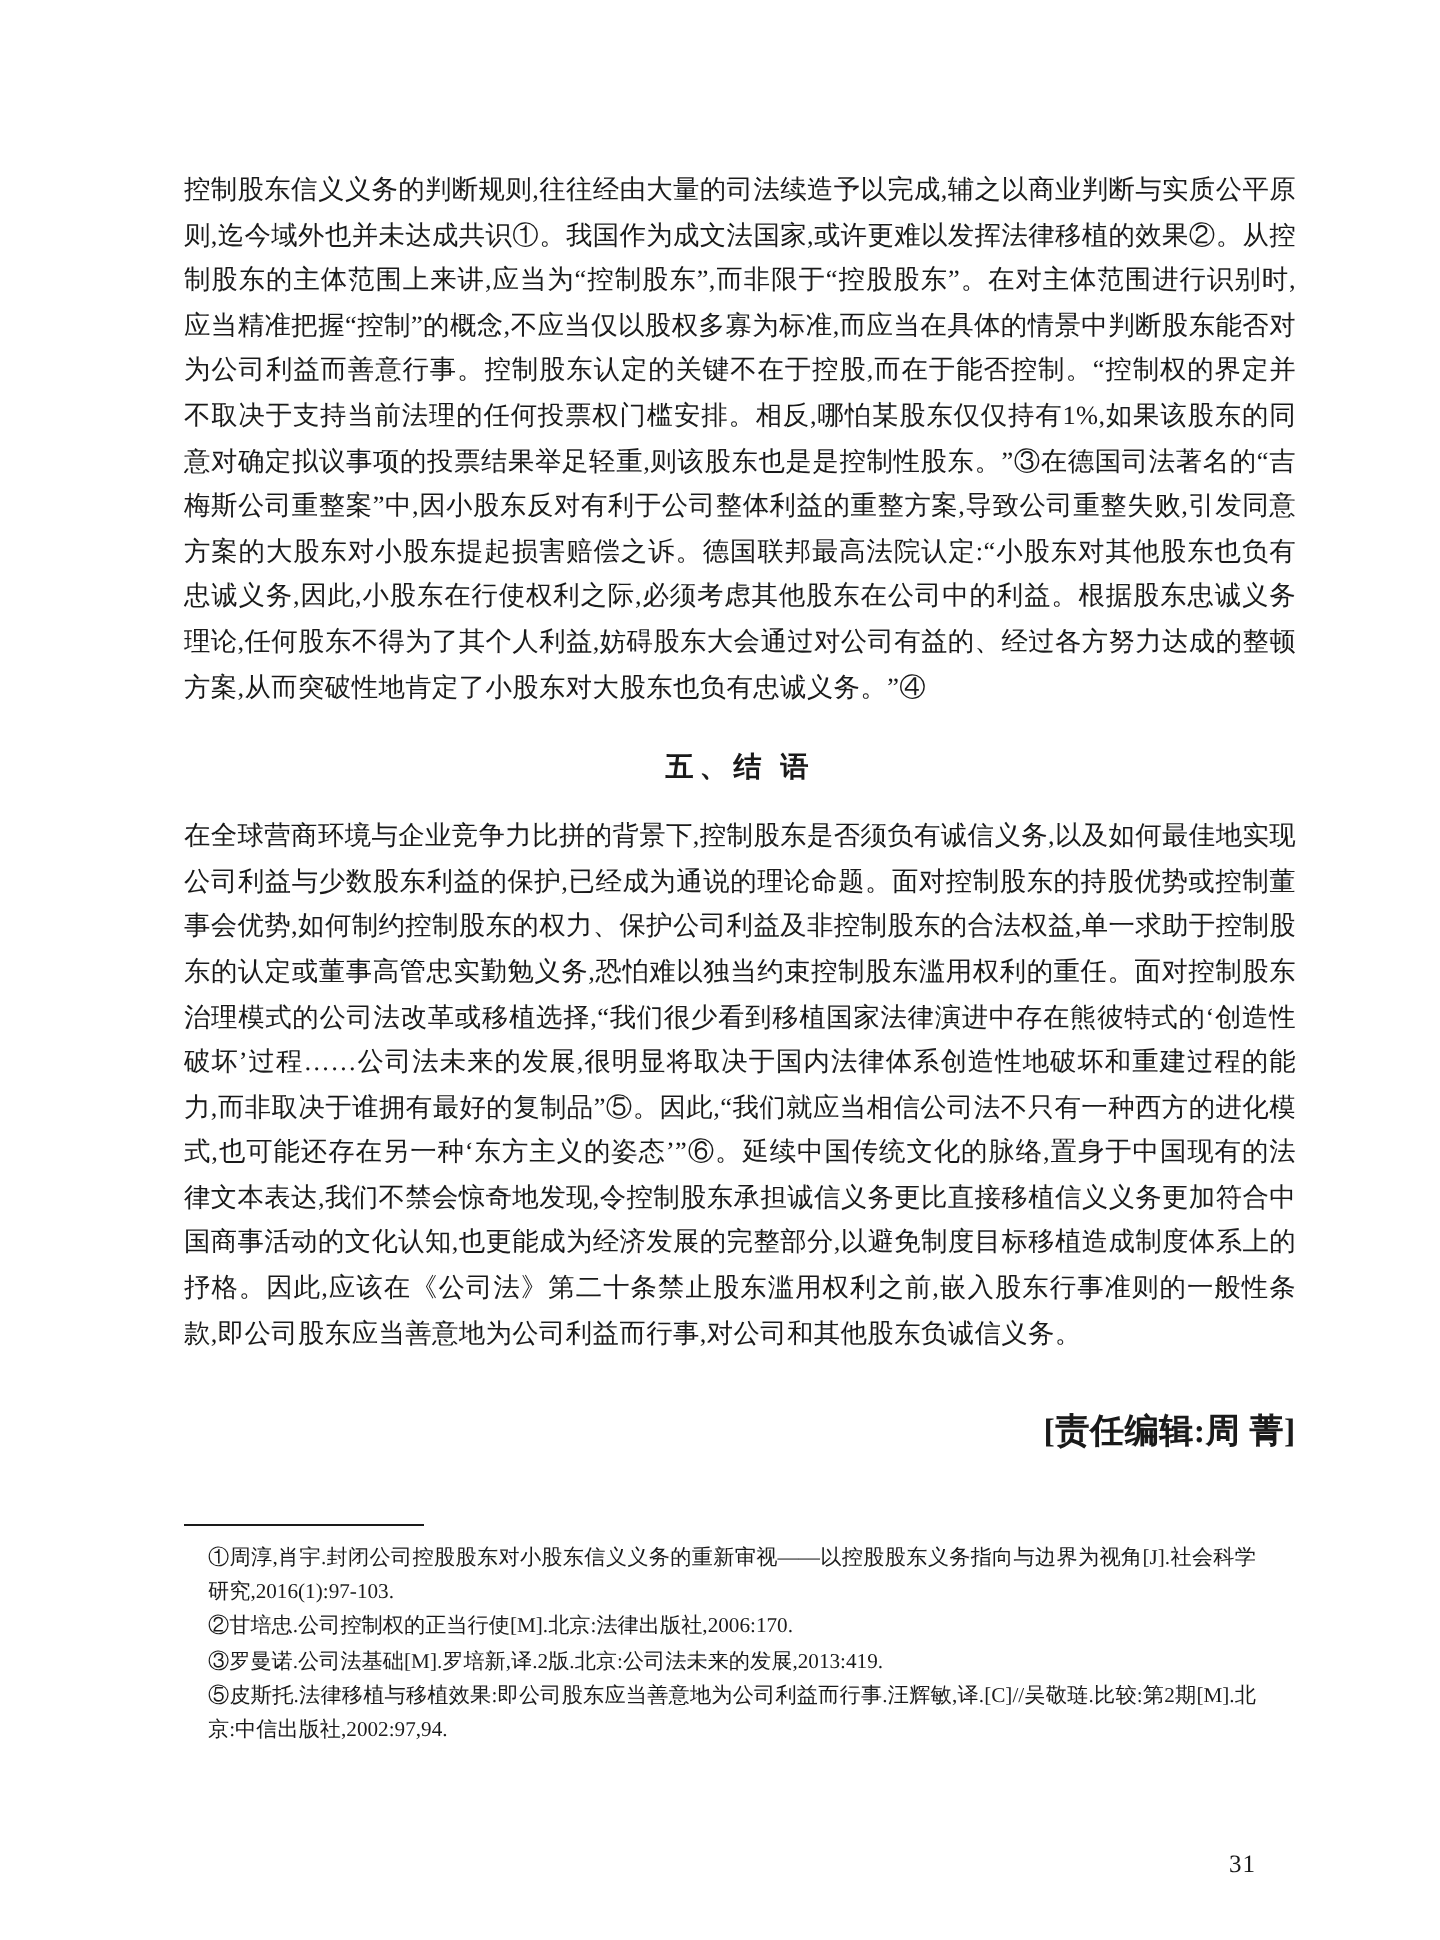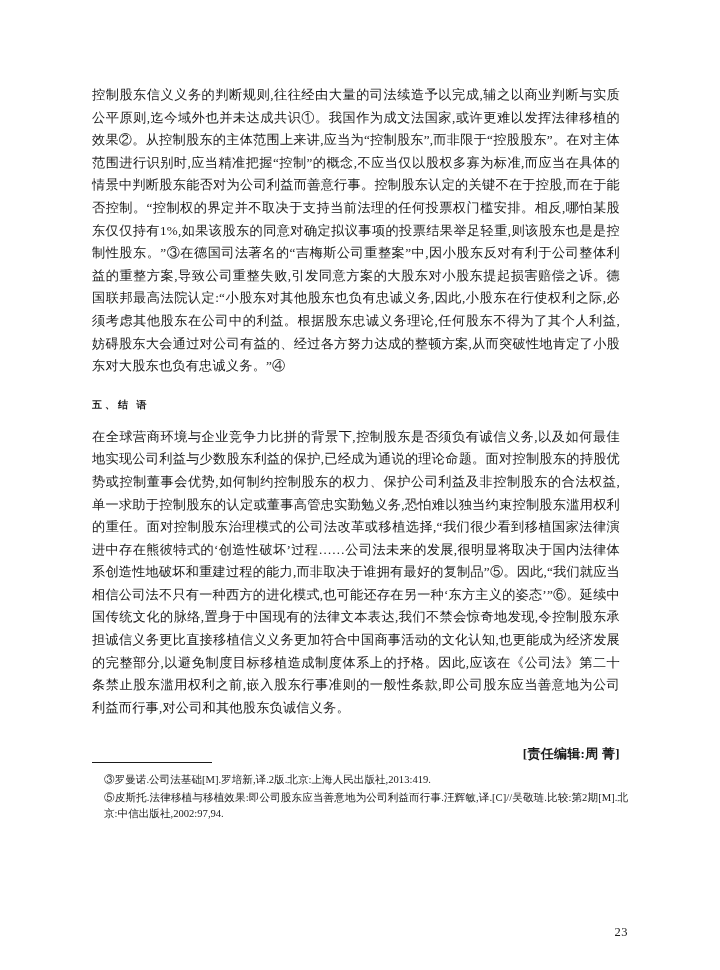--- a/index.html
+++ b/index.html
@@ -12,46 +12,47 @@
     background: #ffffff;
     font-family: "Liberation Serif", "DejaVu Serif", serif;
     color: #1a1a1a;
     overflow: hidden;
   }
   .page {
     position: relative;
     width: 720px;
     height: 970px;
     box-sizing: border-box;
-    padding: 84px 100px 0 92px;
+    padding: 84px 72px 0 92px;
   }
   .body-text {
     font-size: 13.2px;
     line-height: 22.6px;
     text-align: justify;
     text-justify: inter-ideograph;
     letter-spacing: 0.2px;
   }
   .body-text p {
     margin: 0;
     text-indent: 0;
   }
   .indent2 {
     text-indent: 2em;
   }
   .section-title {
-    font-size: 10px;
+    text-align: center;
+    font-size: 14px;
     font-weight: bold;
     letter-spacing: 3px;
     margin: 20px 0 14px 0;
     font-family: "Liberation Serif", "DejaVu Serif", serif;
   }
   .editor-line {
     text-align: right;
-    font-size: 13px;
+    font-size: 17px;
     font-weight: bold;
     margin-top: 26px;
     letter-spacing: 0.3px;
   }
   .notes-wrap {
     position: absolute;
     left: 92px;
     right: 92px;
     top: 762px;
   }
@@ -93,19 +94,21 @@
   <div class="section-title">五、结  语</div>
 
   <div class="body-text">
     <p class="indent2">在全球营商环境与企业竞争力比拼的背景下,控制股东是否须负有诚信义务,以及如何最佳地实现公司利益与少数股东利益的保护,已经成为通说的理论命题。面对控制股东的持股优势或控制董事会优势,如何制约控制股东的权力、保护公司利益及非控制股东的合法权益,单一求助于控制股东的认定或董事高管忠实勤勉义务,恐怕难以独当约束控制股东滥用权利的重任。面对控制股东治理模式的公司法改革或移植选择,“我们很少看到移植国家法律演进中存在熊彼特式的‘创造性破坏’过程……公司法未来的发展,很明显将取决于国内法律体系创造性地破坏和重建过程的能力,而非取决于谁拥有最好的复制品”⑤。因此,“我们就应当相信公司法不只有一种西方的进化模式,也可能还存在另一种‘东方主义的姿态’”⑥。延续中国传统文化的脉络,置身于中国现有的法律文本表达,我们不禁会惊奇地发现,令控制股东承担诚信义务更比直接移植信义义务更加符合中国商事活动的文化认知,也更能成为经济发展的完整部分,以避免制度目标移植造成制度体系上的抒格。因此,应该在《公司法》第二十条禁止股东滥用权利之前,嵌入股东行事准则的一般性条款,即公司股东应当善意地为公司利益而行事,对公司和其他股东负诚信义务。</p>
   </div>
 
   <div class="editor-line">[责任编辑:周  菁]</div>
 
   <div class="notes-wrap">
     <div class="notes-rule"></div>
-    <p class="note"><span class="marker">③</span><span>罗曼诺.公司法基础[M].罗培新,译.2版.北京:上海人民出版社,2013:419.</span></p>
+    <p class="note"><span class="marker">①</span><span>周淳,肖宇.封闭公司控股股东对小股东信义义务的重新审视——以控股股东义务指向与边界为视角[J].社会科学研究,2016(1):97-103.</span></p>
+    <p class="note"><span class="marker">②</span><span>甘培忠.公司控制权的正当行使[M].北京:法律出版社,2006:170.</span></p>
+    <p class="note"><span class="marker">③</span><span>罗曼诺.公司法基础[M].罗培新,译.2版.北京:公司法未来的发展,2013:419.</span></p>
     <p class="note"><span class="marker">⑤</span><span>皮斯托.法律移植与移植效果:即公司股东应当善意地为公司利益而行事.汪辉敏,译.[C]//吴敬琏.比较:第2期[M].北京:中信出版社,2002:97,94.</span></p>
   </div>
 
-  <div class="folio">23</div>
+  <div class="folio">31</div>
 
 </div>
 
 </body></html>

